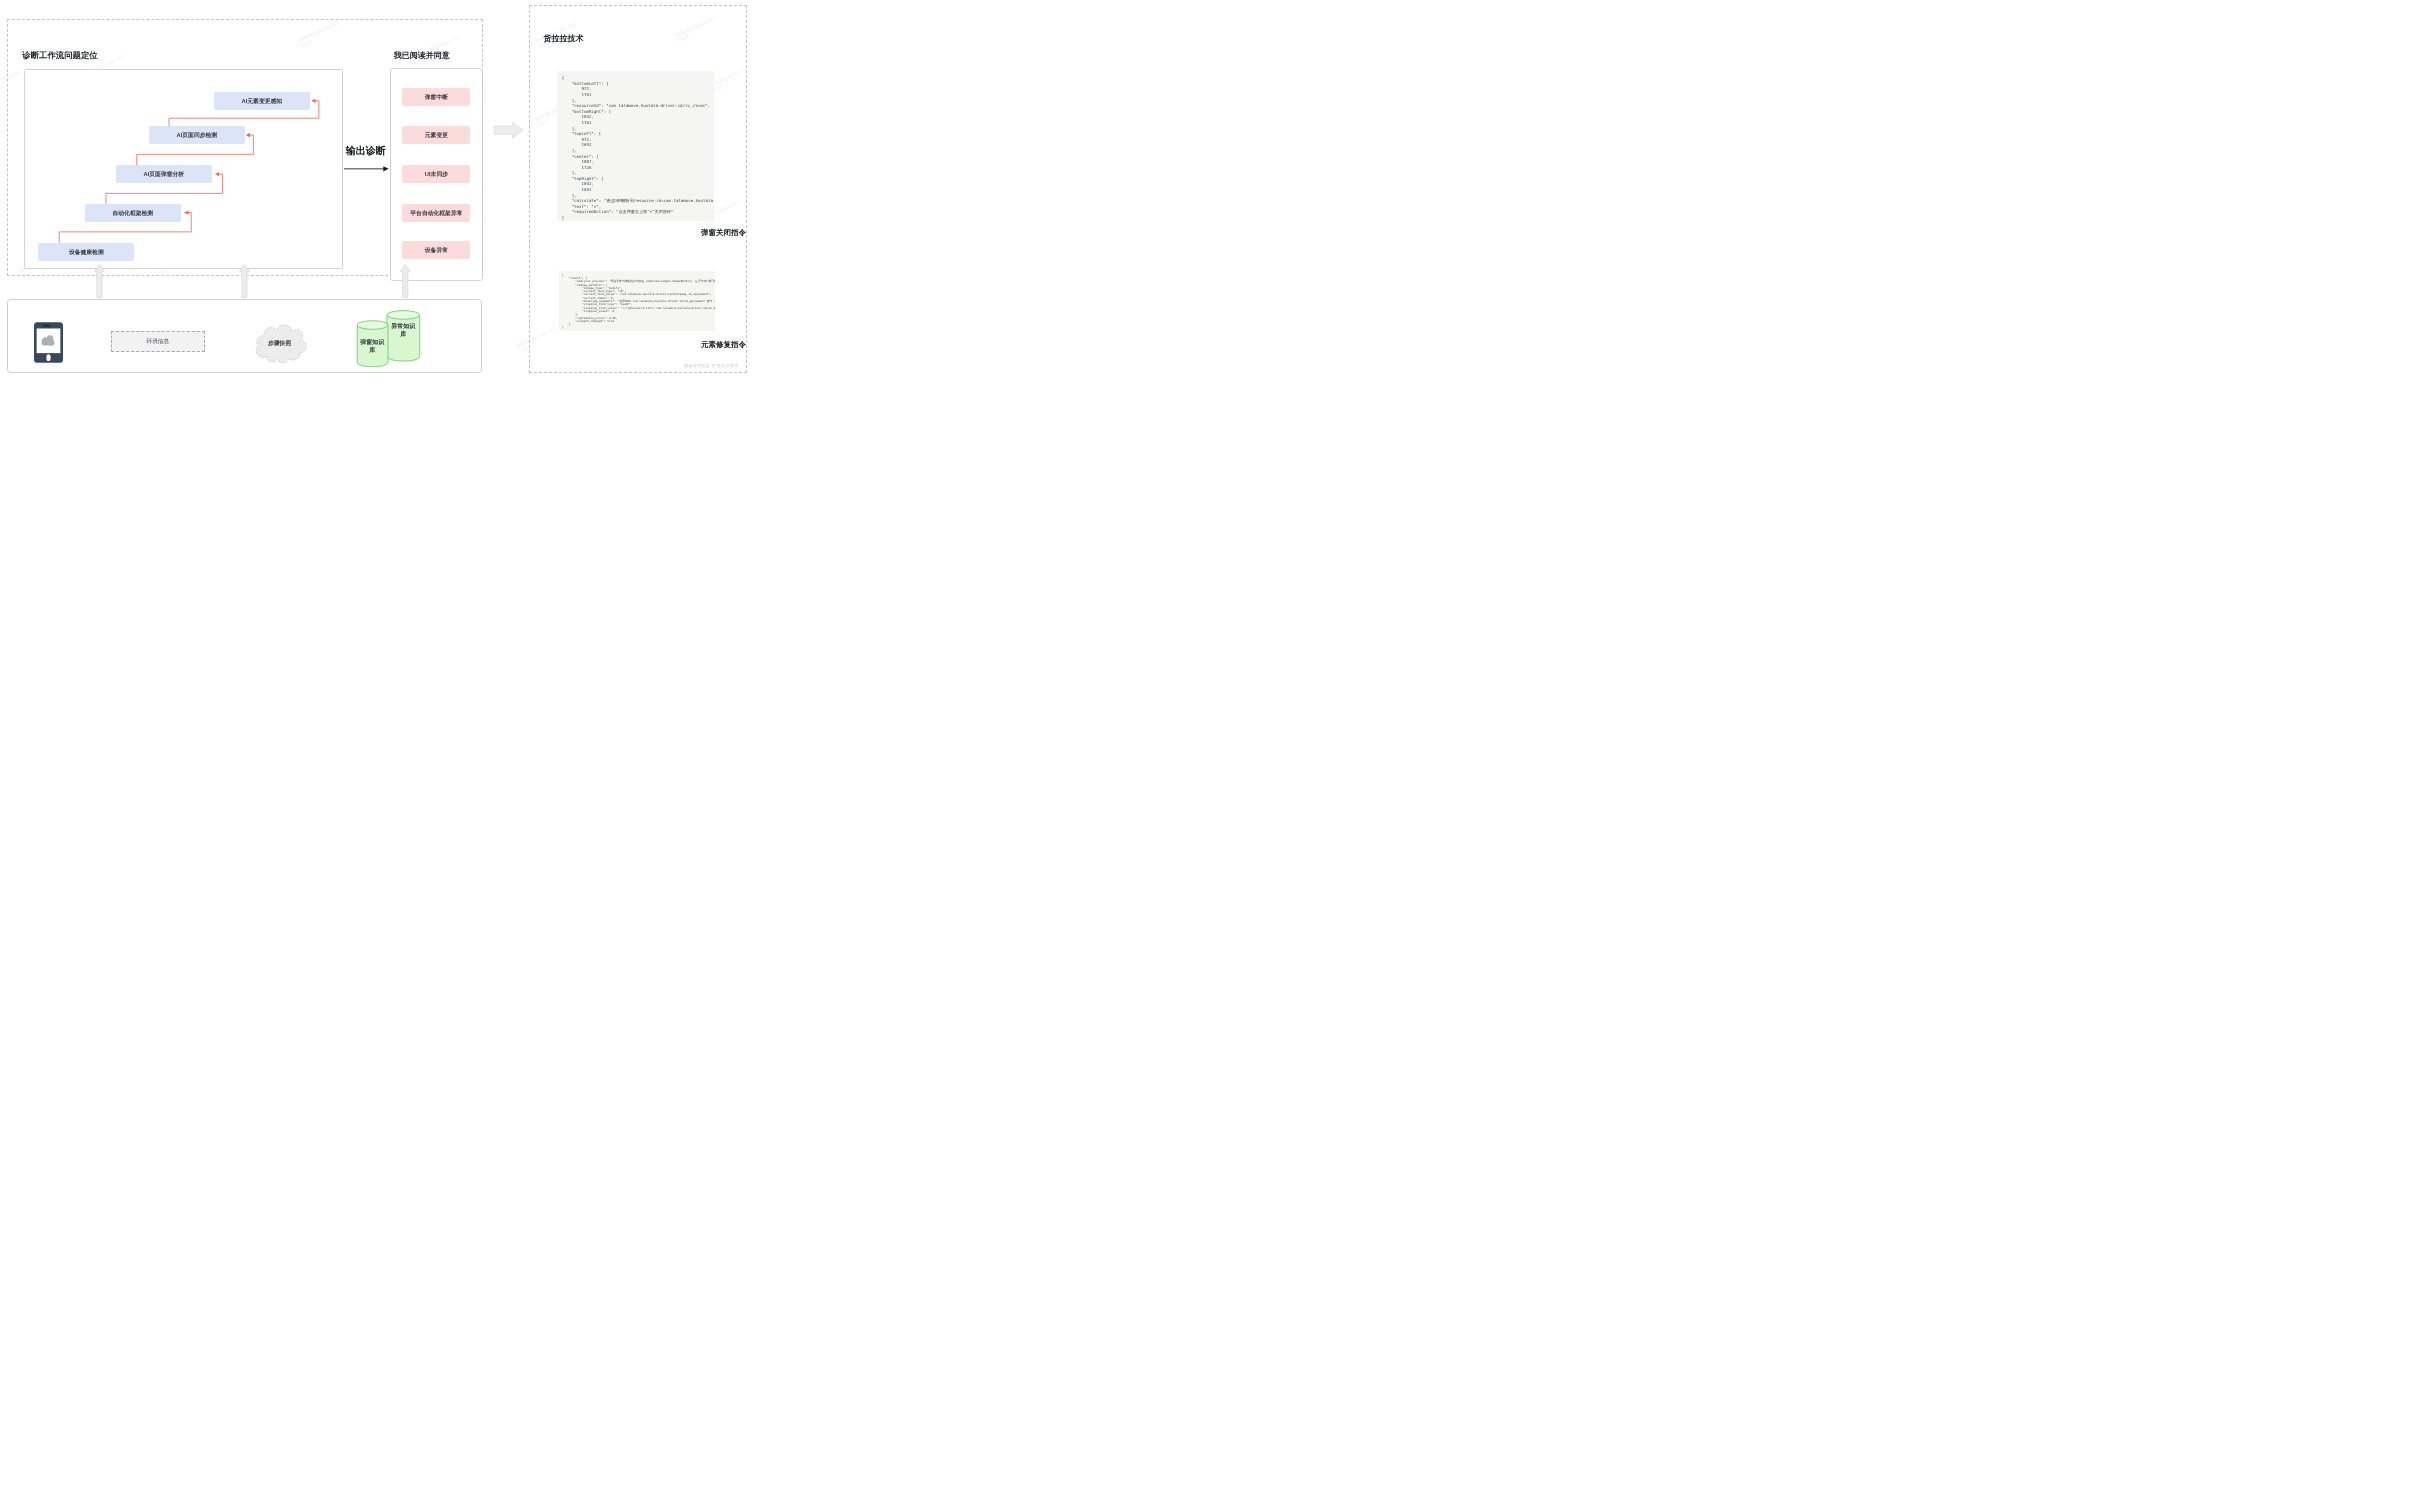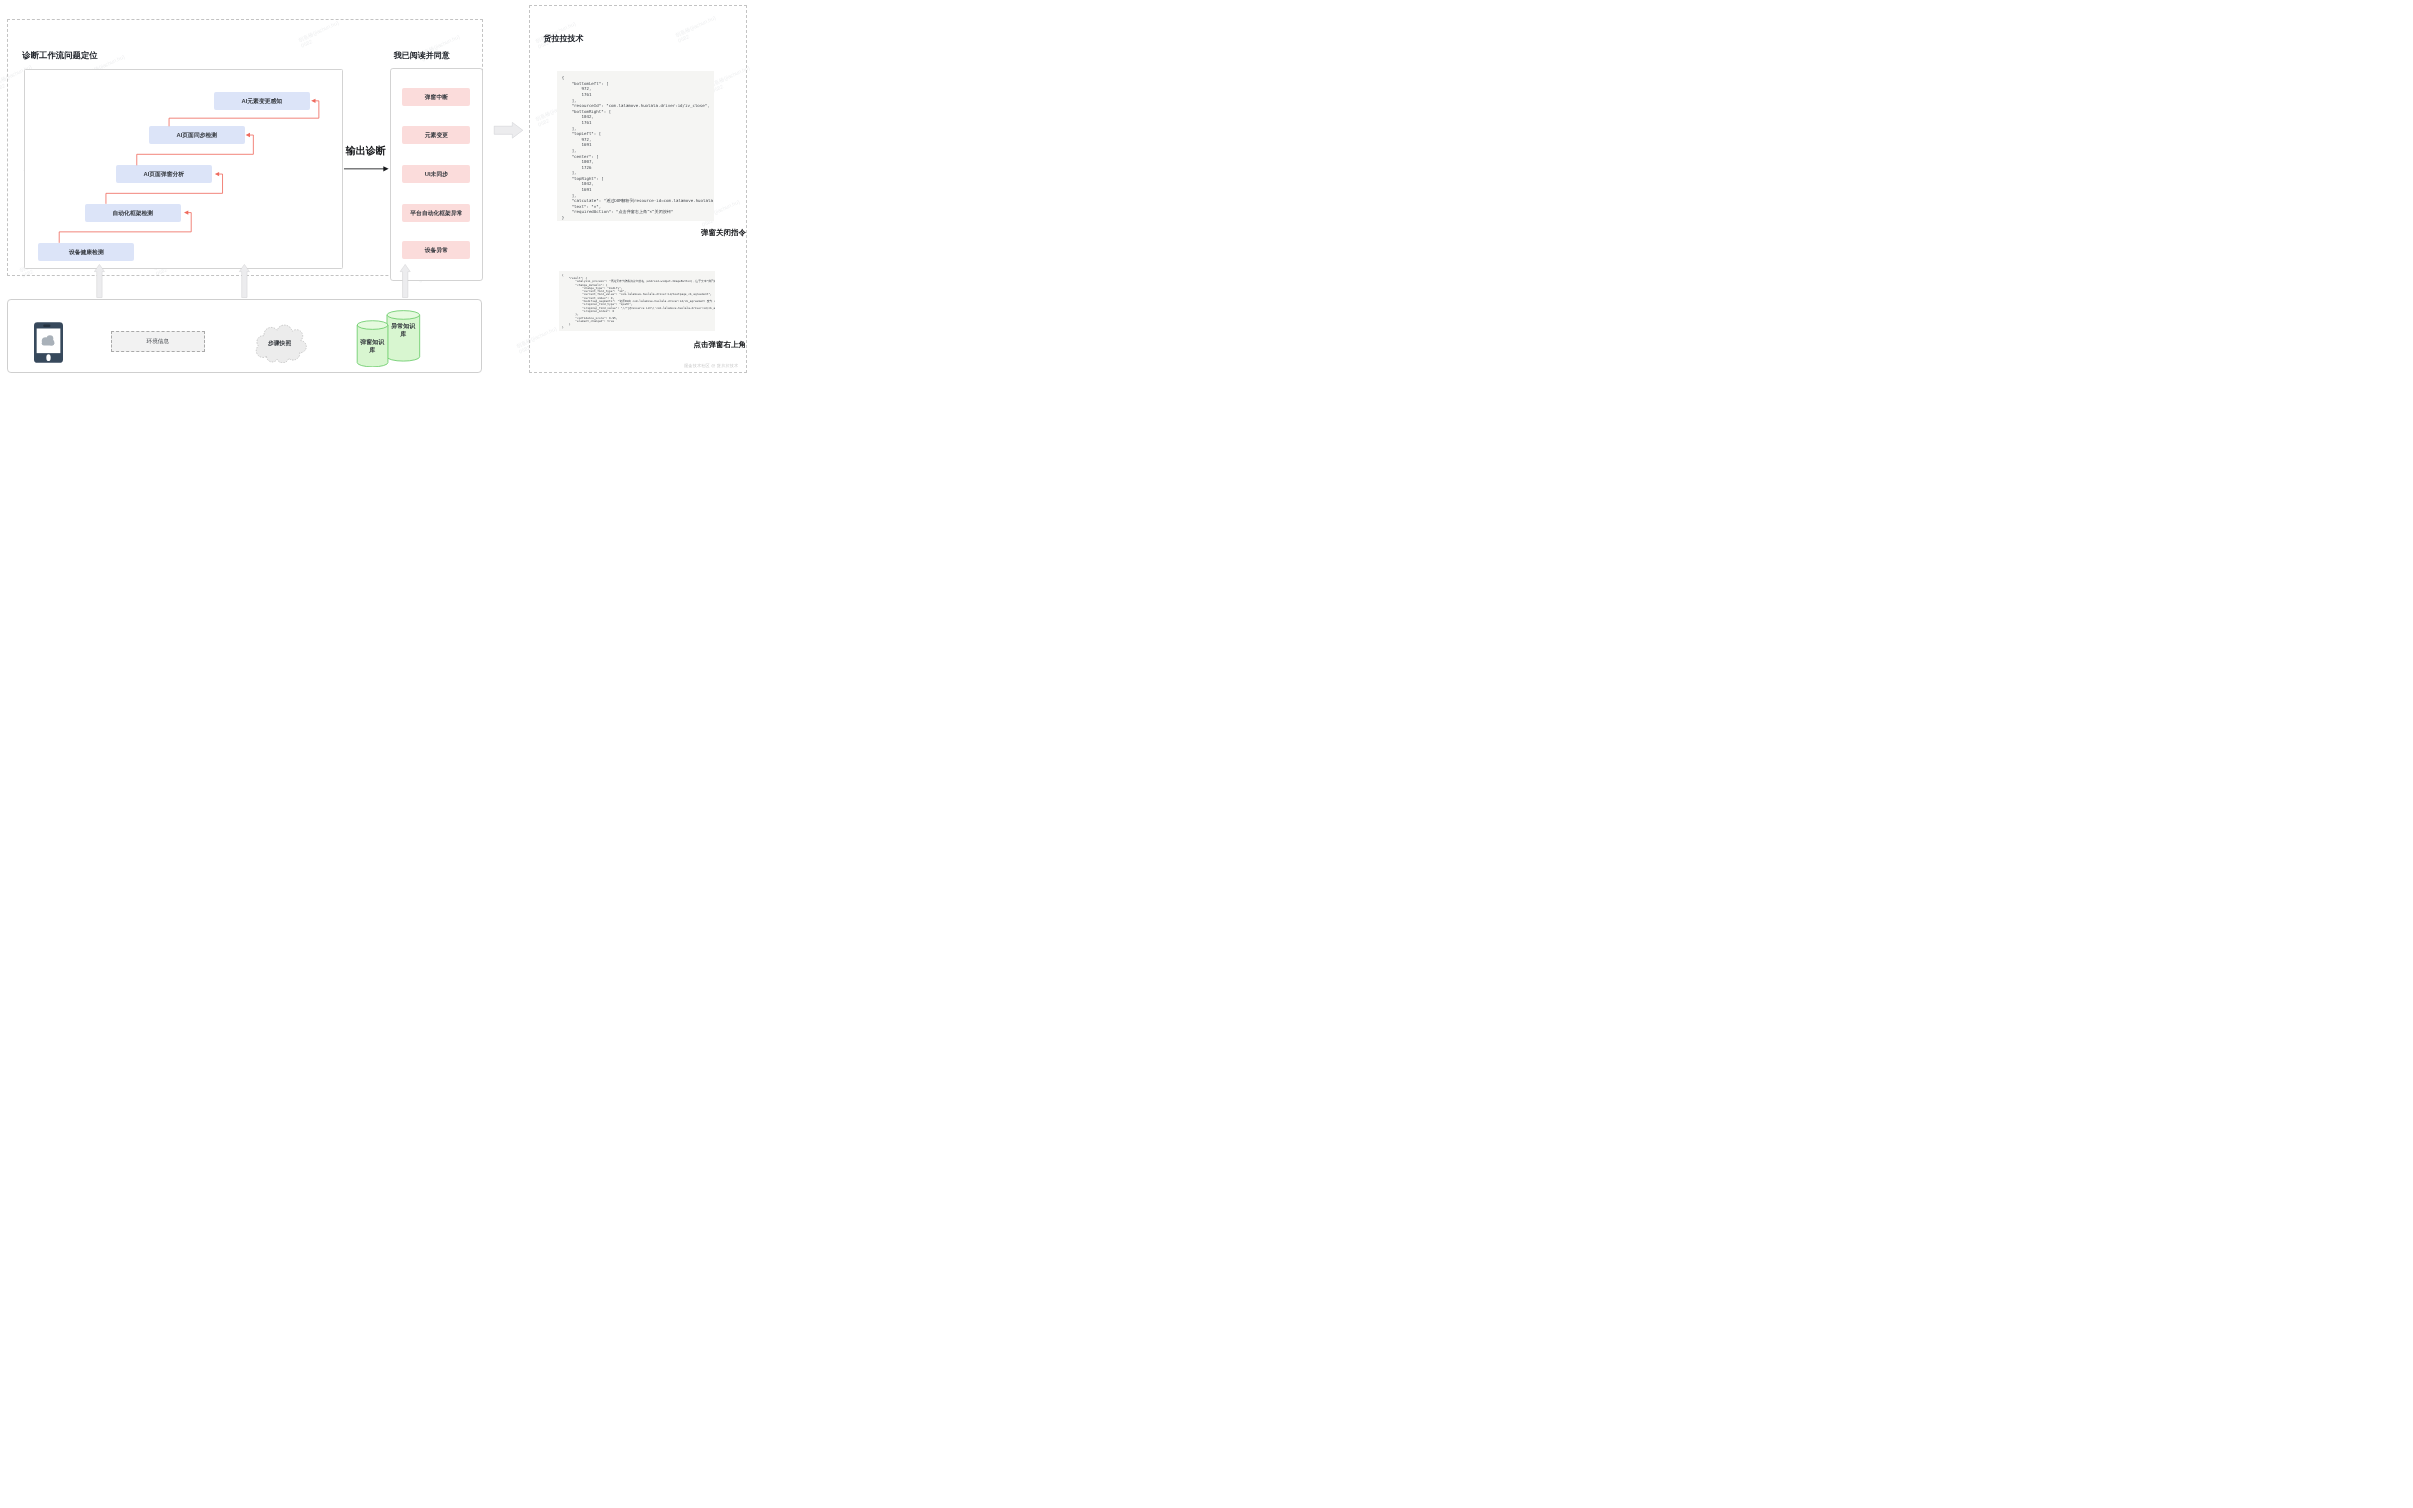--- a/index.html
+++ b/index.html
@@ -211,21 +211,21 @@
             "modified_segments": "资源ID由 com.lalamove.huolala.driver:id/cb_agreement 变为 com.lalamove.huo
             "original_find_type": "xpath",
             "original_find_value": "//*[@resource-id=\\'com.lalamove.huolala.driver:id/cb_agreement\\']",
             "original_index": 0
         },
         "confidence_score": 0.95,
         "element_changed": true
     }
 }</pre>
     </div>
-    <div class="code-label" id="label2">点击弹窗右上角</div>
+    <div class="code-label" id="label2">元素修复指令</div>
 
     <div id="repair-footer">掘金技术社区 @ 货拉拉技术</div>
   </section>
 
   <section class="solid-box" id="context-panel">
 
     <svg id="phone-icon" width="29" height="41" viewBox="0 0 60 84">
       <rect x="0" y="0" width="60" height="84" rx="7" fill="#37495c"></rect>
       <rect x="5.5" y="13" width="49" height="51" fill="#ffffff"></rect>
       <rect x="19" y="4.5" width="15" height="5.5" rx="2.7" fill="#24313f"></rect>

